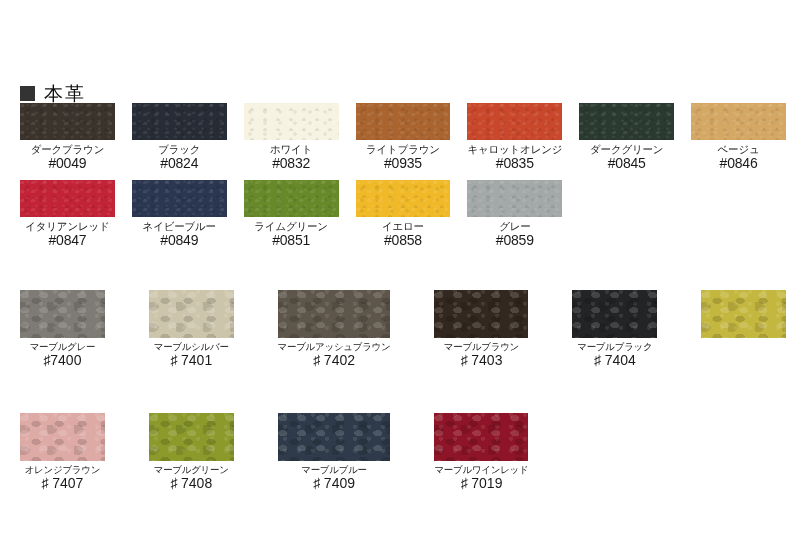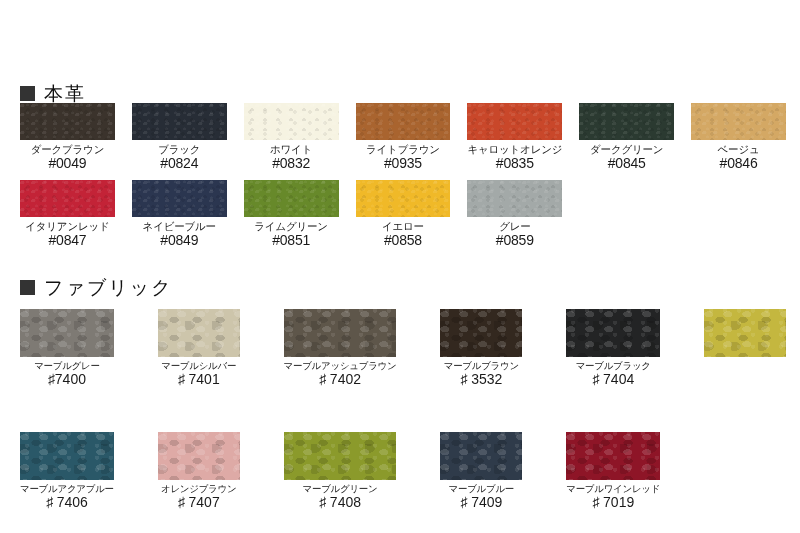--- a/index.html
+++ b/index.html
@@ -224,24 +224,20 @@
           <div class="swatch-chip" style="background: rgb(163, 169, 168);"></div>
           <div class="swatch-label">
             <span class="swatch-name">グレー</span>
             <span class="swatch-code">#0859</span>
           </div>
         </div>
       </div>
   </div>
 
   <div id="fabric-section">
-    <div class="section-header">
-      <span class="header-marker"></span>
-      <span class="header-title">ファブリック</span>
-    </div>
     <div class="swatch-grid grid-fabric" id="fabric-grid">
         <div class="swatch-cell">
           <div class="swatch-chip" style="background: rgb(126, 122, 116);"></div>
           <div class="swatch-label">
             <span class="swatch-name">マーブルグレー</span>
             <span class="swatch-code">♯7400</span>
           </div>
         </div>
         <div class="swatch-cell">
           <div class="swatch-chip" style="background: rgb(205, 197, 171);"></div>
@@ -254,41 +250,34 @@
           <div class="swatch-chip" style="background: rgb(94, 86, 74);"></div>
           <div class="swatch-label">
             <span class="swatch-name">マーブルアッシュブラウン</span>
             <span class="swatch-code">♯ 7402</span>
           </div>
         </div>
         <div class="swatch-cell">
           <div class="swatch-chip" style="background: rgb(51, 40, 31);"></div>
           <div class="swatch-label">
             <span class="swatch-name">マーブルブラウン</span>
-            <span class="swatch-code">♯ 3532</span>
+            <span class="swatch-code">♯ 7403</span>
           </div>
         </div>
         <div class="swatch-cell">
           <div class="swatch-chip" style="background: rgb(35, 36, 37);"></div>
           <div class="swatch-label">
             <span class="swatch-name">マーブルブラック</span>
             <span class="swatch-code">♯ 7404</span>
           </div>
         </div>
         <div class="swatch-cell">
           <div class="swatch-chip" style="background: rgb(196, 183, 63);"></div>
         </div>
         <div class="swatch-cell">
-          <div class="swatch-chip" style="background: rgb(42, 88, 104);"></div>
-          <div class="swatch-label">
-            <span class="swatch-name">マーブルアクアブルー</span>
-            <span class="swatch-code">♯ 7406</span>
-          </div>
-        </div>
-        <div class="swatch-cell">
           <div class="swatch-chip" style="background: rgb(222, 170, 166);"></div>
           <div class="swatch-label">
             <span class="swatch-name">オレンジブラウン</span>
             <span class="swatch-code">♯ 7407</span>
           </div>
         </div>
         <div class="swatch-cell">
           <div class="swatch-chip" style="background: rgb(139, 154, 43);"></div>
           <div class="swatch-label">
             <span class="swatch-name">マーブルグリーン</span>

